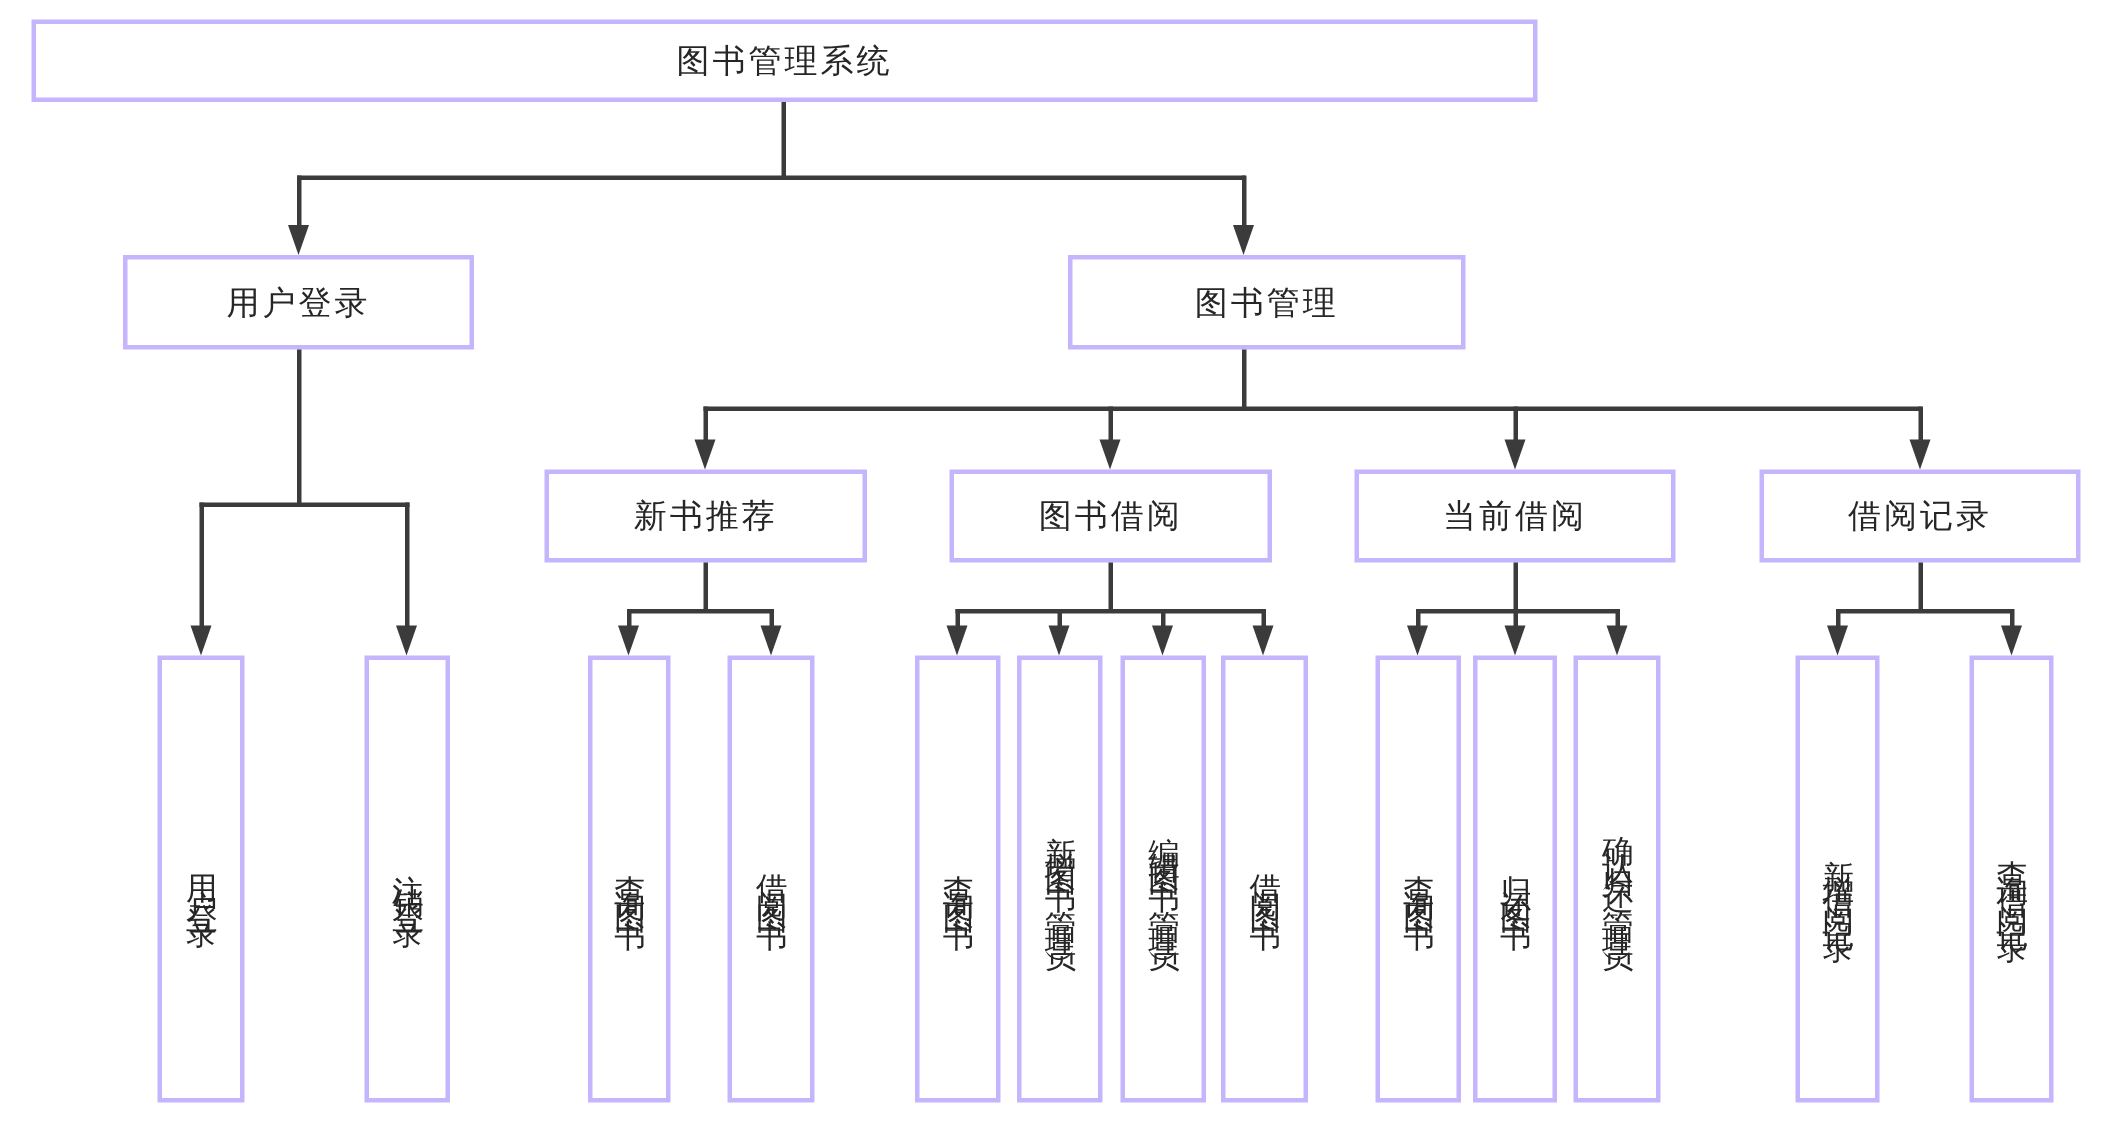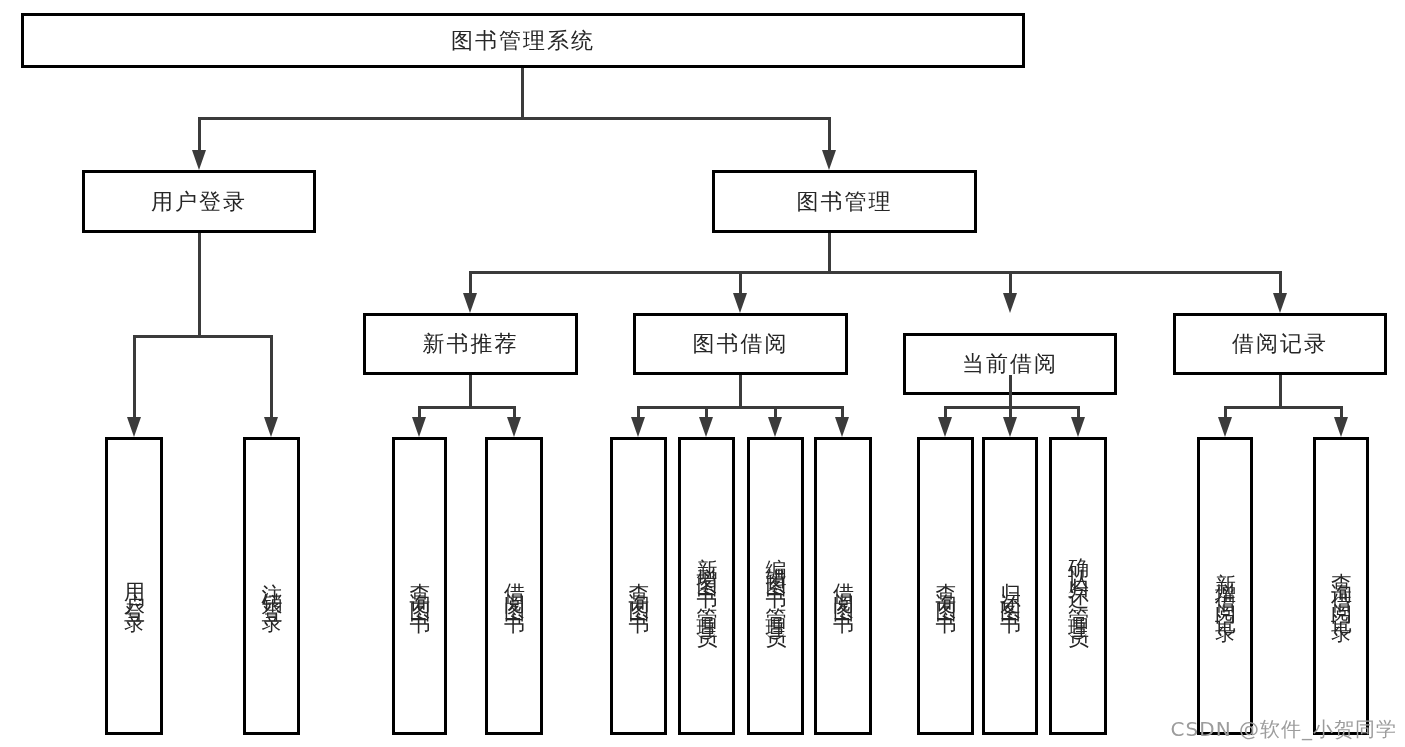--- a/index.html
+++ b/index.html
@@ -2,21 +2,21 @@
 <html><head>
 <meta charset="utf-8">
 <style>
   html,body{margin:0;padding:0;background:#ffffff;}
   .stage{
     position:relative;width:1405px;height:747px;background:#ffffff;overflow:hidden;
     font-family:"DejaVu Sans","Liberation Sans",sans-serif;
   }
   .box{
     position:absolute;box-sizing:border-box;background:#ffffff;
-    border:3px solid #000000;display:flex;align-items:center;justify-content:center;
+    border:3px solid #c4b5fd;display:flex;align-items:center;justify-content:center;
     color:#262626;font-size:22px;letter-spacing:2px;white-space:nowrap;
   }
   .vbox{
     writing-mode:vertical-rl;text-orientation:mixed;
     font-size:21px;letter-spacing:10px;line-height:1;white-space:normal;
   }
   .vline{position:absolute;width:2.5px;background:#3b3b3b;}
   .hline{position:absolute;height:2.5px;background:#3b3b3b;}
   .arrow{
     position:absolute;width:0;height:0;
@@ -33,21 +33,21 @@
 
 <div class="stage">
 
   <div class="box" style="left:21px;top:13px;width:1004px;height:55px;">图书管理系统</div>
 
   <div class="box" style="left:82px;top:170px;width:234px;height:63px;">用户登录</div>
   <div class="box" style="left:712px;top:170px;width:265px;height:63px;">图书管理</div>
 
   <div class="box" style="left:363px;top:313px;width:215px;height:62px;">新书推荐</div>
   <div class="box" style="left:633px;top:313px;width:215px;height:62px;">图书借阅</div>
-  <div class="box" style="left:903px;top:313px;width:214px;height:62px;margin-top:20px;">当前借阅</div>
+  <div class="box" style="left:903px;top:313px;width:214px;height:62px;">当前借阅</div>
   <div class="box" style="left:1173px;top:313px;width:214px;height:62px;text-align:center;">借阅记录</div>
 
   <div class="box vbox" style="left:105px;top:437px;width:58px;height:298px;">用户登录</div>
   <div class="box vbox" style="left:243px;top:437px;width:57px;height:298px;">注销登录</div>
 
   <div class="box vbox" style="left:392px;top:437px;width:55px;height:298px;">查询图书</div>
   <div class="box vbox" style="left:485px;top:437px;width:58px;height:298px;">借阅图书</div>
 
   <div class="box vbox" style="left:610px;top:437px;width:57px;height:298px;">查询图书</div>
   <div class="box vbox" style="left:678px;top:437px;width:57px;height:298px;">新增图书（管理员）</div>
@@ -113,14 +113,13 @@
   <div class="vline" style="left:1077px;top:406px;height:13px;"></div>
   <div class="arrow" style="left:1071px;top:417px;"></div>
 
   <div class="vline" style="left:1279px;top:375px;height:33px;"></div>
   <div class="hline" style="left:1224px;top:406px;width:118px;"></div>
   <div class="vline" style="left:1224px;top:406px;height:13px;"></div>
   <div class="arrow" style="left:1218px;top:417px;"></div>
   <div class="vline" style="left:1340px;top:406px;height:13px;"></div>
   <div class="arrow" style="left:1334px;top:417px;"></div>
 
-  <div class="watermark">CSDN @软件_小贺同学</div>
 </div>
 
 </body></html>

